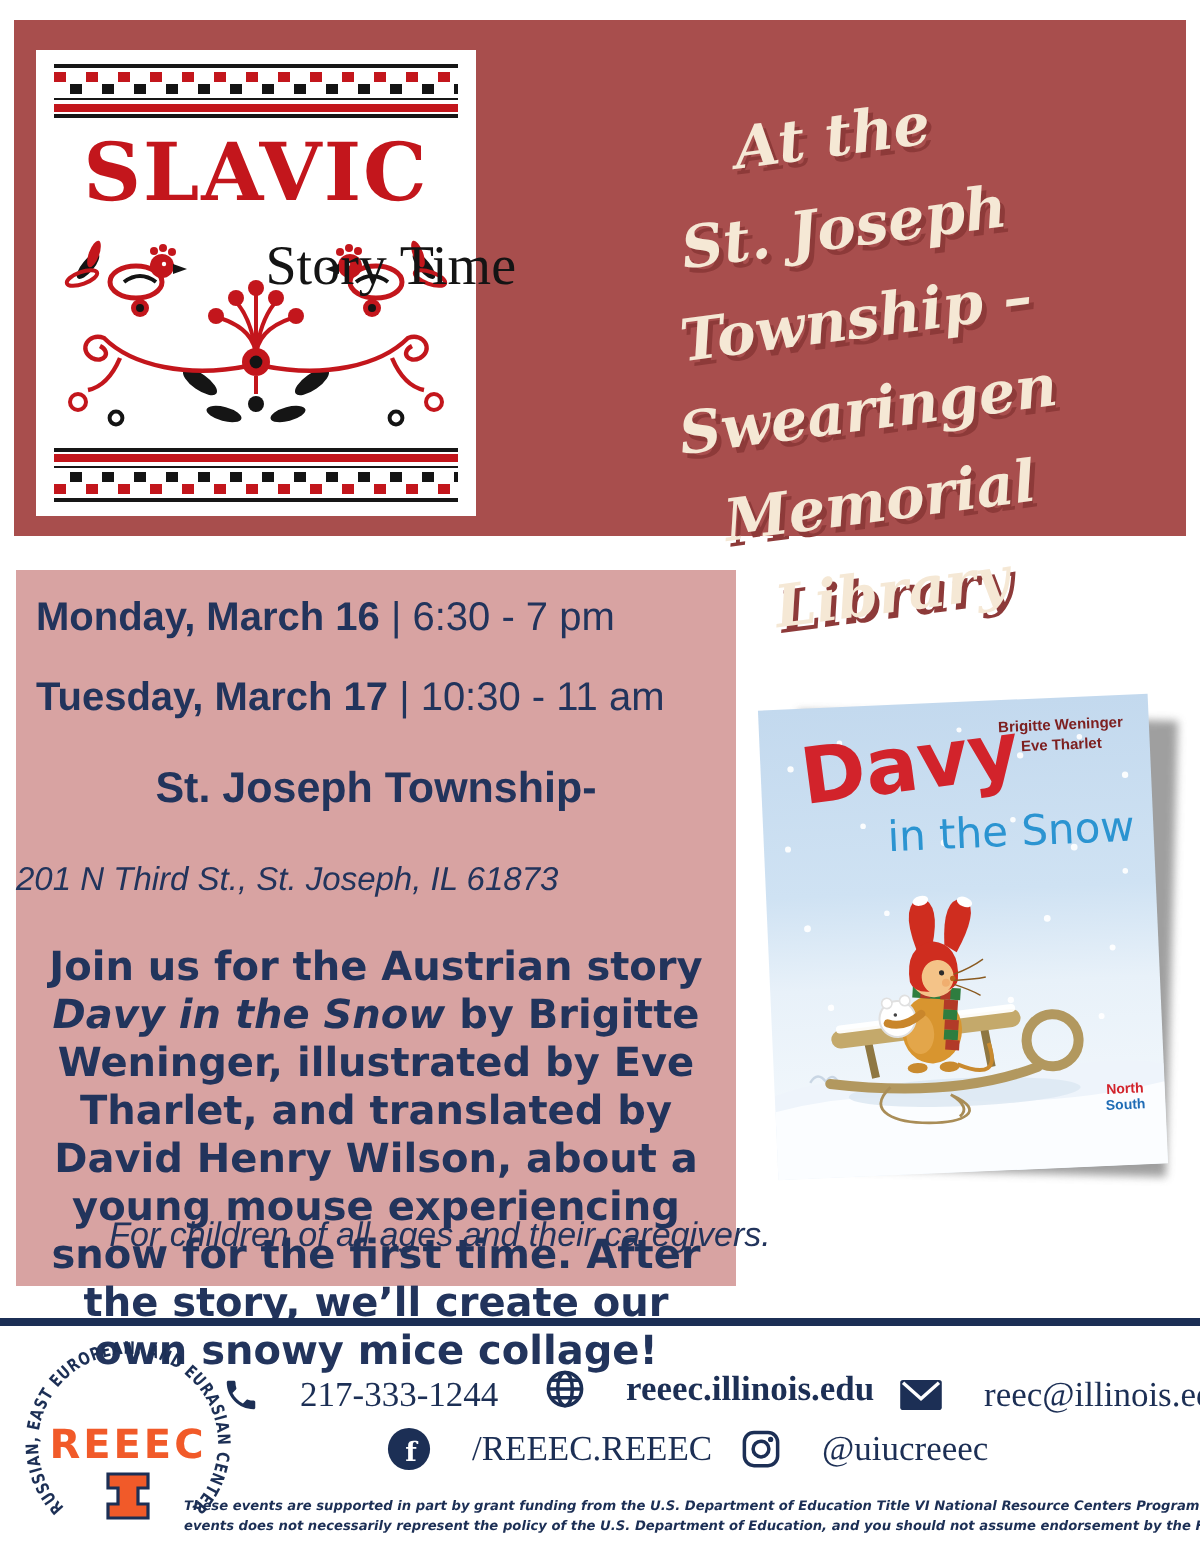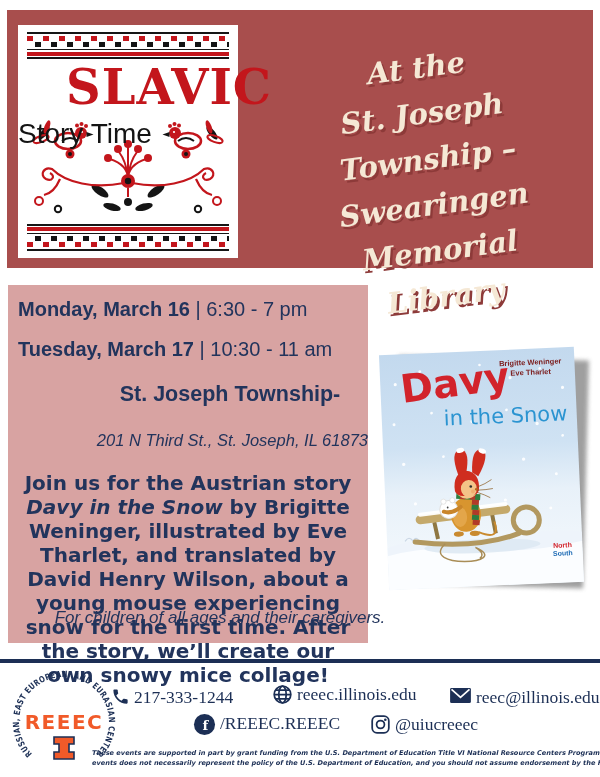--- a/index.html
+++ b/index.html
@@ -9,37 +9,37 @@
   .logo-card{position:absolute;left:11px;top:15px;width:220px;height:233px;background:#ffffff;}
   .band{position:absolute;left:9px;right:9px;height:24px;}
   .band-top{top:7px;} .band-bottom{bottom:7px;transform:scaleY(-1);}
   .band .ln{height:1.5px;background:#161616;}
   .band .checker{height:13px;margin:1px 0;
     background:
       repeating-linear-gradient(90deg,#c3161c 0 6px,rgba(0,0,0,0) 6px 16px) 0 1px/16px 5px repeat-x,
       repeating-linear-gradient(90deg,rgba(0,0,0,0) 0 8px,#141414 8px 14px,rgba(0,0,0,0) 14px 16px) 0 7px/16px 5px repeat-x;}
   .band .redln{height:4px;background:#c3161c;margin-top:1.5px;}
   .slavic{position:absolute;left:0;top:40px;width:100%;text-align:center;color:#c3161c;
-    font-family:"DejaVu Serif",serif;font-weight:bold;font-size:48px;line-height:44px;letter-spacing:1px;padding-left:41px;}
-  .storytime{position:absolute;left:0;top:94px;width:100%;text-align:left;color:#141414;
-    font-family:Liberation Sans, sans-serif;font-size:28px;line-height:30px;z-index:2;}
+    font-family:"DejaVu Serif",serif;font-weight:bold;font-size:40px;line-height:44px;letter-spacing:1px;}
+  .storytime{position:absolute;left:0;top:94px;width:100%;text-align:right;color:#141414;
+    font-family:Liberation Serif, serif;font-size:28px;line-height:30px;z-index:2;padding-left:20px;}
   .ornament{position:absolute;left:6px;top:92px;width:208px;height:114px;}
   .script{position:absolute;left:268px;top:34px;width:312px;text-align:center;
     transform:rotate(-7.5deg);color:#f5e8d5;font-family:"DejaVu Serif",serif;
     font-style:italic;font-weight:bold;font-size:29px;line-height:46px;
     text-shadow:2px 3px 0 #8d3a39;}
   
   .event{position:absolute;left:8px;top:285px;width:360px;height:358px;background:#d8a3a2;color:#22345c;}
   .dateline{position:absolute;left:10px;font-size:20px;line-height:26px;white-space:nowrap;}
   .dateline b{font-weight:bold;}
   .dateline span{font-weight:normal;}
   .d1{top:11px;} .d2{top:51px;}
   .venue{position:absolute;left:0;top:98px;width:100%;text-align:center;font-weight:bold;
-    font-size:21.5px;line-height:23px;padding-left:42px;}
-  .address{position:absolute;left:0;top:146px;width:100%;text-align:right;font-style:italic;
+    font-size:21.5px;line-height:23px;}
+  .address{position:absolute;left:0;top:146px;width:100%;text-align:left;font-style:italic;
     font-size:16.5px;}
   .desc{position:absolute;left:10px;top:186px;width:340px;text-align:center;font-weight:bold;
     font-family:"DejaVu Sans",sans-serif;font-size:20px;line-height:24px;}
   .desc em{font-style:italic;}
   .audience{position:absolute;left:0;top:323px;width:100%;text-align:center;font-style:italic;
     font-size:17px;margin-left:32px;}
   
   .book-shadow{position:absolute;left:396px;top:358px;width:190px;height:228px;background:#8f8f8f;
     transform:rotate(1.5deg);filter:blur(2px);opacity:.85;}
   .book{position:absolute;left:384px;top:351px;width:195px;height:235px;transform:rotate(-2.5deg);
@@ -51,23 +51,23 @@
   .inthesnow{position:absolute;left:62px;top:54px;color:#2b94d1;font-size:21px;
     font-family:"DejaVu Sans",sans-serif;}
   .scene{position:absolute;left:0;bottom:0;width:195px;height:140px;}
   .snowdots{position:absolute;left:0;top:0;width:195px;height:235px;}
   .pub{position:absolute;right:10px;bottom:26px;text-align:center;font-size:7px;line-height:7.5px;
     font-weight:bold;}
   .pub .n{color:#d2232b;} .pub .s{color:#1f6cb5;}
   
   .divider{position:absolute;left:0;top:659px;width:600px;height:3.5px;background:#1c2f55;}
   .reeec{position:absolute;left:8px;top:665px;width:112px;height:112px;}
-  .contact{position:absolute;display:flex;gap:4px;color:#1c2f55;
+  .contact{position:absolute;display:flex;align-items:center;gap:20px;color:#1c2f55;
     font-family:"Liberation Serif",serif;font-size:17.5px;white-space:nowrap;}
-  .c-phone{left:111px;top:687px;} .c-web{left:272px;top:684px;} .c-mail{left:449px;top:687px;}
+  .c-phone{left:111px;top:687px;} .c-web{left:272px;top:684px;font-weight:bold;} .c-mail{left:449px;top:687px;}
   .c-fb{left:193px;top:713px;} .c-ig{left:370px;top:714px;}
   .fine{position:absolute;left:92px;top:749px;width:506px;text-align:center;color:#1c2f55;
     font-family:"DejaVu Sans",sans-serif;font-weight:bold;font-style:italic;font-size:6.6px;
     line-height:9.5px;}
   .fine div{white-space:nowrap;}
 </style>
 </head>
 <body>
 
 <div class="banner">

